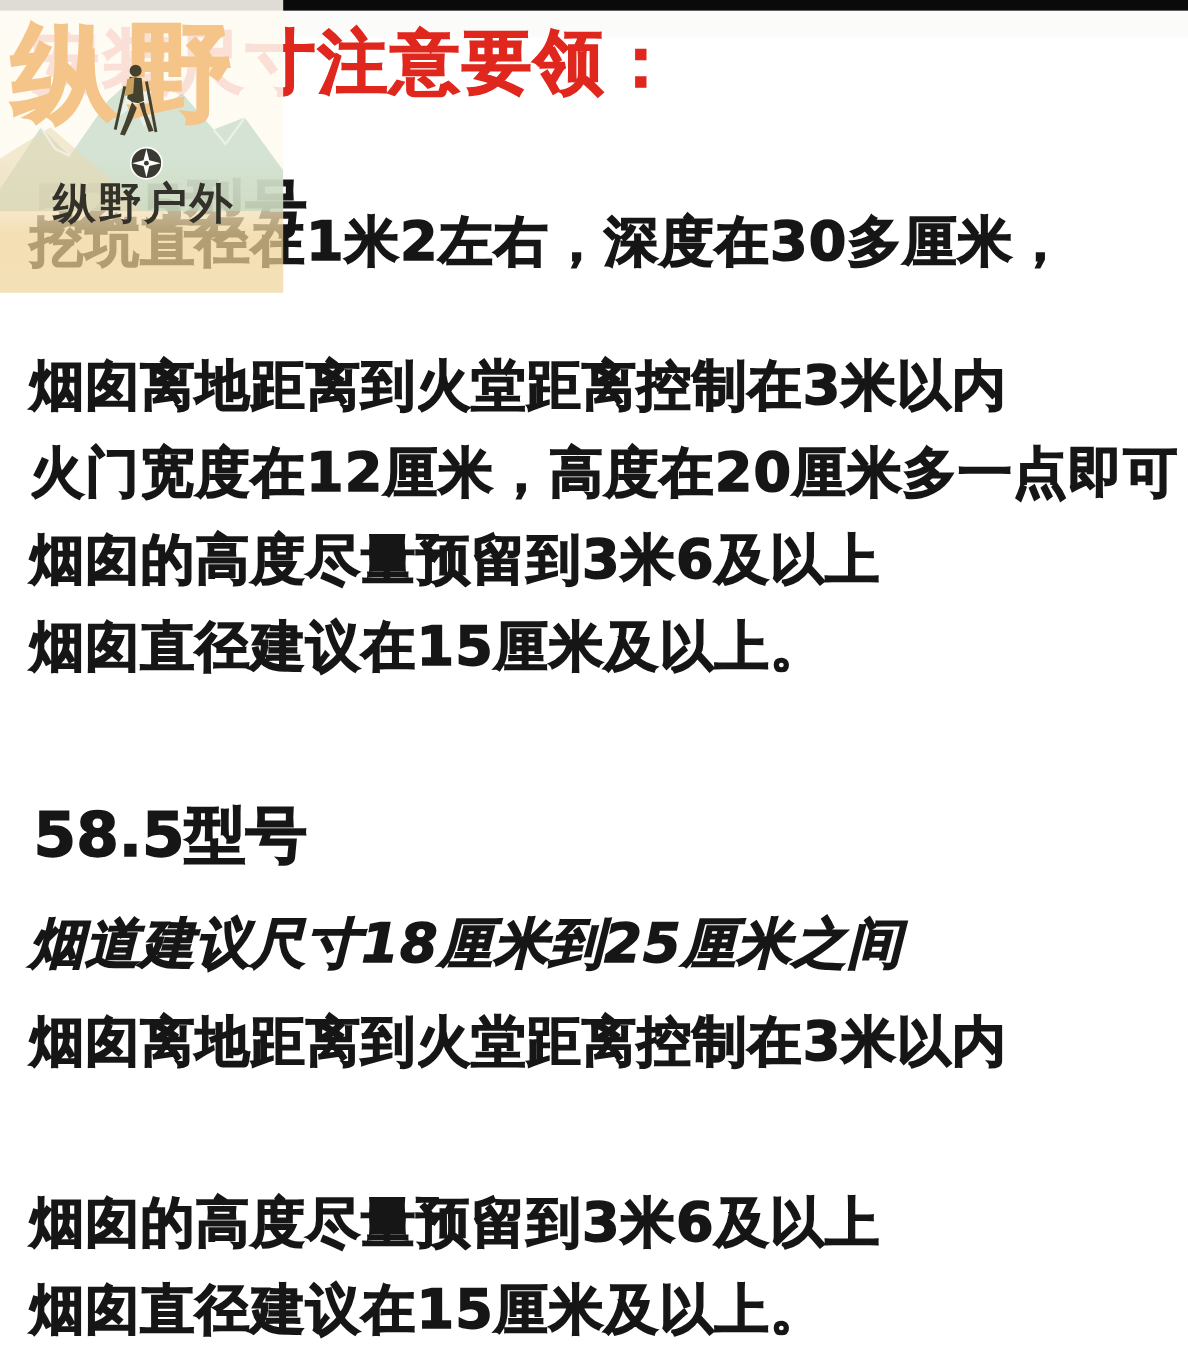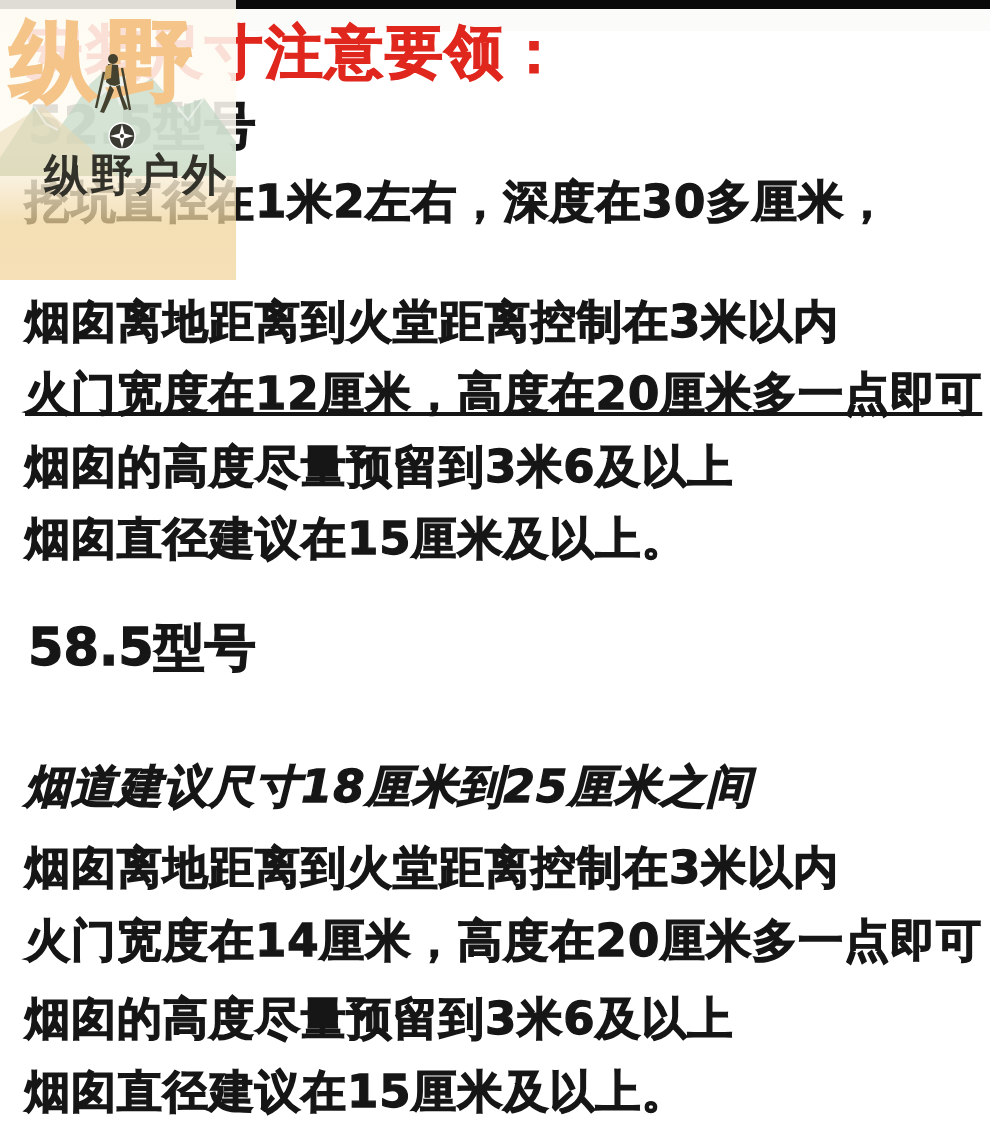--- a/index.html
+++ b/index.html
@@ -12,74 +12,73 @@
 
   .heading{
     position:absolute;left:25px;top:14px;z-index:2;
     font-size:58px;font-weight:900;color:#e0271e;
     letter-spacing:2px;white-space:nowrap;
     -webkit-text-stroke:1.2px #e0271e;
   }
   .model-title{
     position:absolute;left:28px;z-index:2;
     font-size:51px;font-weight:900;color:#161616;
-    white-space:nowrap;-webkit-text-stroke:1.3px #161616;
+    white-space:nowrap;margin-top:48px;-webkit-text-stroke:1.3px #161616;
   }
   .line{
     position:absolute;left:25px;z-index:2;
     font-size:45px;font-weight:900;color:#161616;
     letter-spacing:1px;white-space:nowrap;
     -webkit-text-stroke:1.3px #161616;
   }
 
   
-  .wm{position:absolute;left:0;top:0;width:236px;height:280px;z-index:5;pointer-events:none;}
+  .wm{position:absolute;left:0;top:0;width:236px;height:244px;z-index:5;pointer-events:none;}
   .wm-bg{
     position:absolute;inset:0;
     background:linear-gradient(to bottom,
       rgba(254,251,242,0.87) 0%, rgba(254,251,242,0.87) 54%,
       rgba(247,235,208,0.82) 66%,
       rgba(240,211,152,0.72) 80%, rgba(240,211,152,0.70) 100%);
   }
   .wm-brand{
     position:absolute;left:10px;top:2px;
     font-size:88px;font-weight:900;color:#f4c489;
     letter-spacing:8px;white-space:nowrap;
     -webkit-text-stroke:2px #f4c489;
   }
   .wm-mountain{position:absolute;left:0;top:58px;width:236px;height:118px;}
   .wm-hiker{position:absolute;left:86px;top:52px;width:54px;height:64px;}
   .wm-compass{position:absolute;left:106px;top:120px;width:32px;height:32px;}
   .wm-sub{
     position:absolute;left:44px;top:146px;
-    font-size:44px;font-weight:800;color:#32322a;
+    font-size:36px;font-weight:800;color:#32322a;
     letter-spacing:2px;white-space:nowrap;
   }
 </style>
 </head>
 <body>
 
 <div id="page">
 
   <div class="topbar"></div>
   <div class="subtop"></div>
 
   <div class="heading">安装尺寸注意要领：</div>
 
   <div class="model-title" style="top:92px;">52.5型号</div>
   <div class="line" style="top:172px;">挖坑直径在1米2左右，深度在30多厘米，</div>
   <div class="line" style="top:292px;">烟囱离地距离到火堂距离控制在3米以内</div>
-  <div class="line" style="top:364px;text-decoration:underline;">火门宽度在12厘米，高度在20厘米多一点即可</div>
+  <div class="line" style="top:364px;">火门宽度在12厘米，高度在20厘米多一点即可</div>
   <div class="line" style="top:437px;">烟囱的高度尽量预留到3米6及以上</div>
   <div class="line" style="top:509px;">烟囱直径建议在15厘米及以上。</div>
 
   <div class="model-title" style="top:614px;">58.5型号</div>
   <div class="line" style="top:757px;font-style:italic;">烟道建议尺寸18厘米到25厘米之间</div>
   <div class="line" style="top:838px;">烟囱离地距离到火堂距离控制在3米以内</div>
-  <div class="line" style="top:911px;">火门宽度在14厘米，高度在20厘米多一点即可</div>
   <div class="line" style="top:989px;">烟囱的高度尽量预留到3米6及以上</div>
   <div class="line" style="top:1062px;">烟囱直径建议在15厘米及以上。</div>
 
   <div class="wm">
     <div class="wm-bg"></div>
 
     <svg class="wm-mountain" viewBox="0 0 236 118" preserveAspectRatio="none">
       <path d="M0,100 L34,48 L58,72 L90,26 L112,6 L136,30 L152,20 L178,50 L204,40 L236,84 L236,118 L0,118 Z" fill="#b9d3be" fill-opacity="0.62"></path>
       <path d="M112,6 L98,40 L112,30 L120,48 L132,26 Z" fill="#ffffff" fill-opacity="0.55"></path>
       <path d="M0,118 L0,74 L42,48 L86,86 L118,118 Z" fill="#ead9b2" fill-opacity="0.55"></path>

